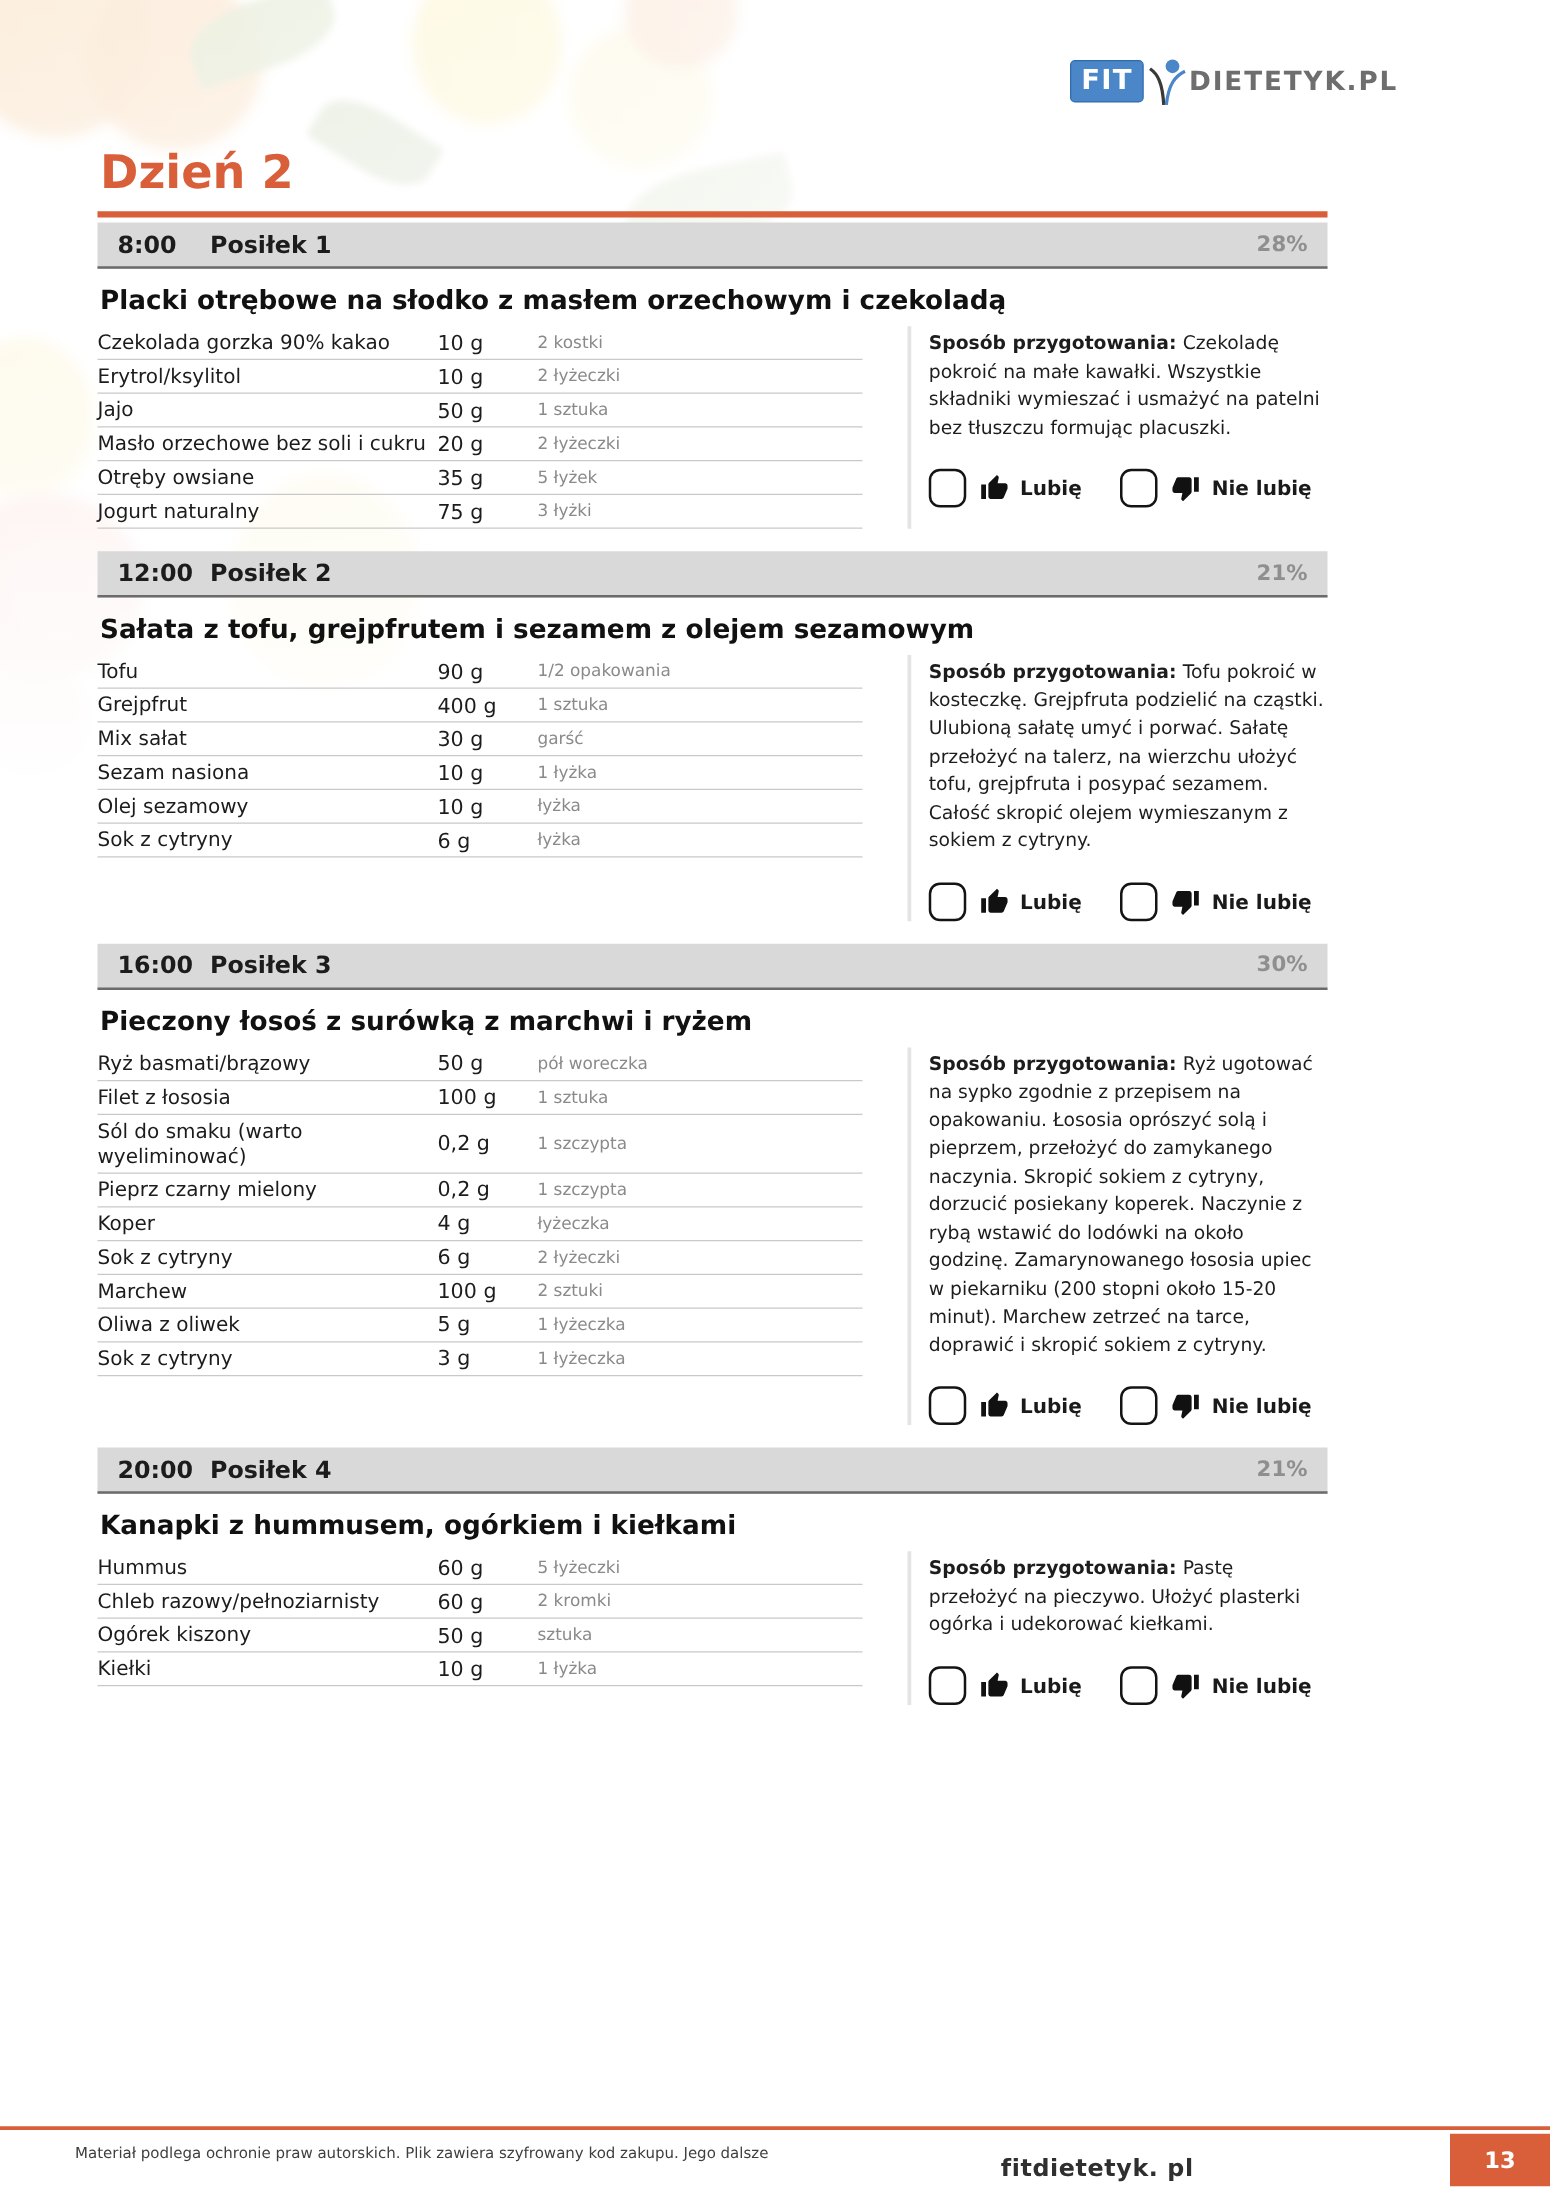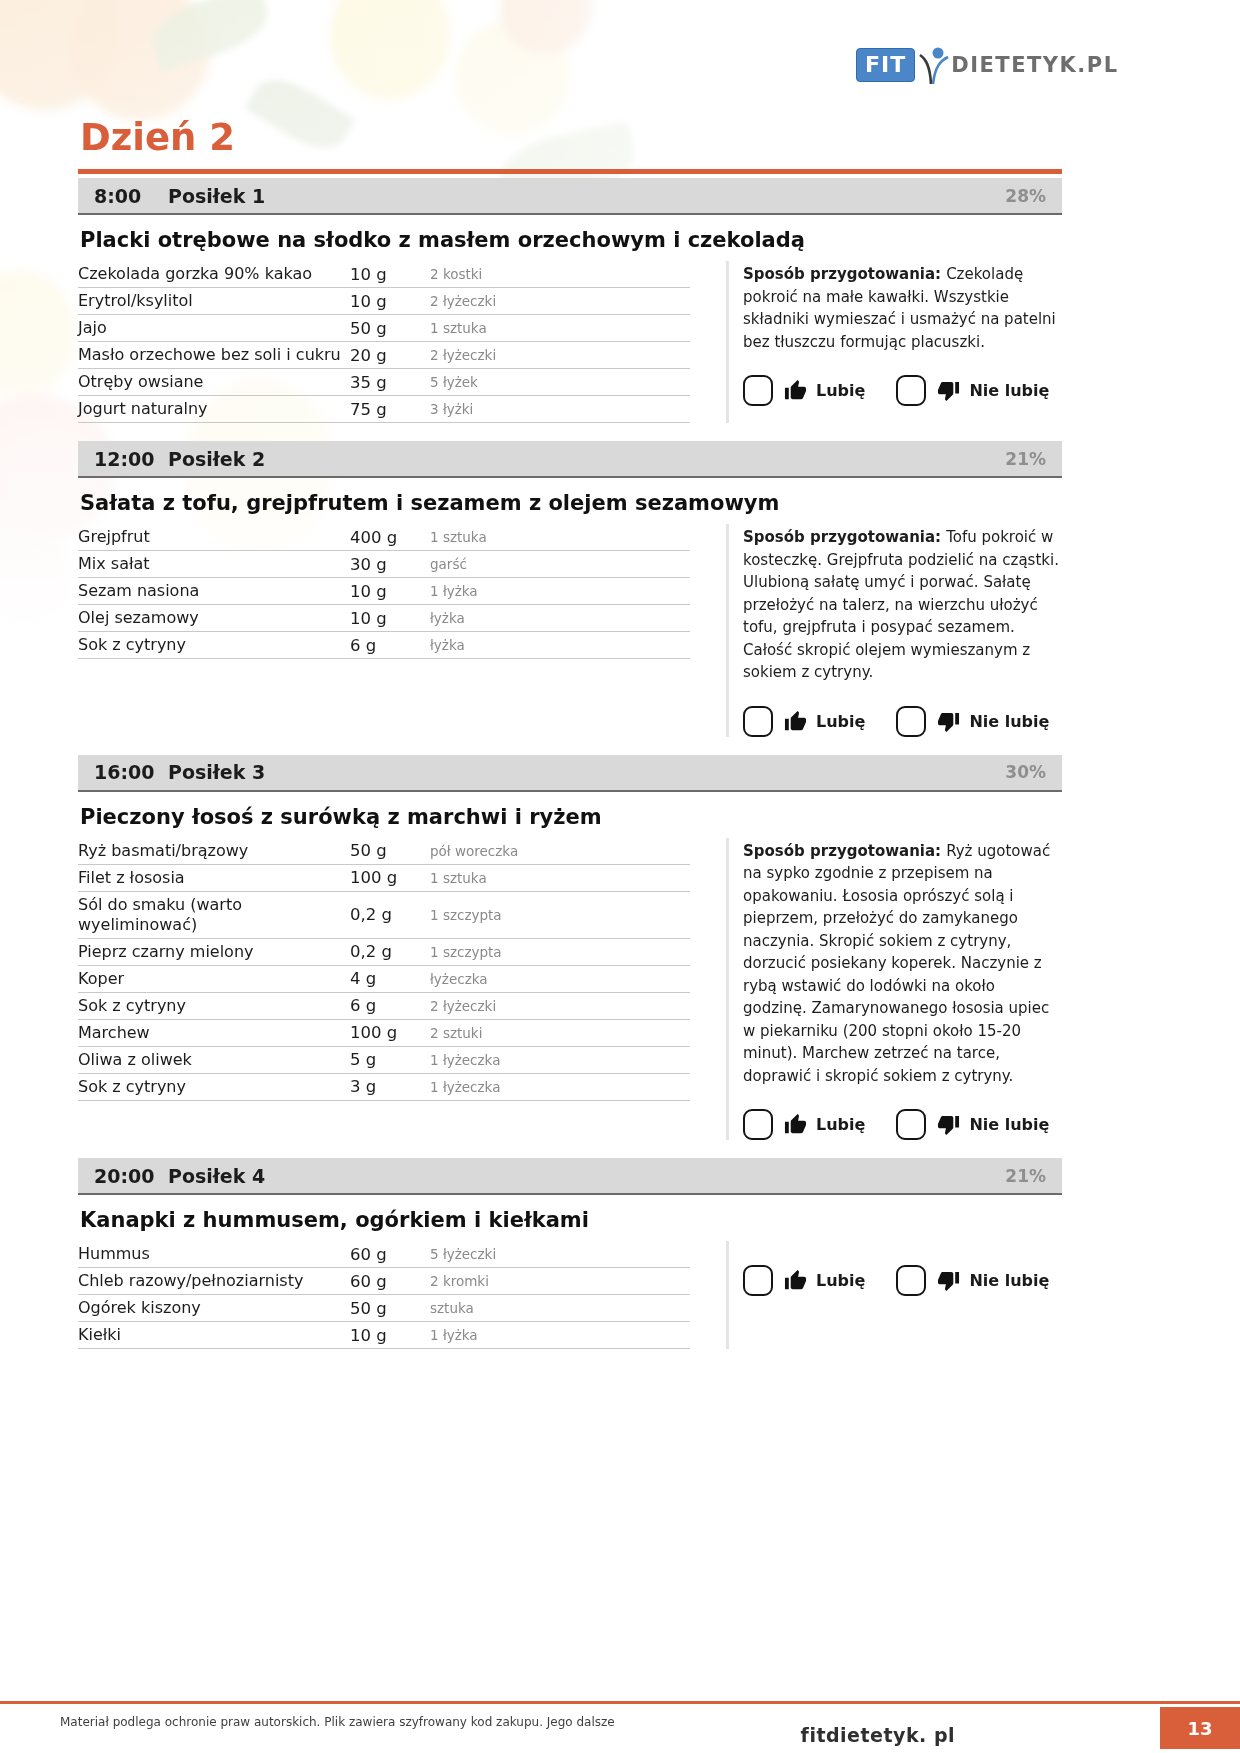--- a/index.html
+++ b/index.html
@@ -166,20 +166,25 @@
   <section class="meal">
     <div class="meal-bar">
       <span class="meal-time">12:00</span>
       <span class="meal-label">Posiłek 2</span>
       <span class="meal-percent">21%</span>
     </div>
     <div class="meal-title">Sałata z tofu, grejpfrutem i sezamem z olejem sezamowym</div>
     <div class="meal-body">
       <div class="ingredients">
         <div class="row">
+          <span class="ing-name">Tofu</span>
+          <span class="ing-amt">90 g</span>
+          <span class="ing-portion">1/2 opakowania</span>
+        </div>
+        <div class="row">
           <span class="ing-name">Grejpfrut</span>
           <span class="ing-amt">400 g</span>
           <span class="ing-portion">1 sztuka</span>
         </div>
         <div class="row">
           <span class="ing-name">Mix sałat</span>
           <span class="ing-amt">30 g</span>
           <span class="ing-portion">garść</span>
         </div>
         <div class="row">
@@ -328,20 +333,23 @@
           <span class="ing-portion">sztuka</span>
         </div>
         <div class="row">
           <span class="ing-name">Kiełki</span>
           <span class="ing-amt">10 g</span>
           <span class="ing-portion">1 łyżka</span>
         </div>
       </div>
       <div class="v-divider"></div>
       <div class="prep">
+        <div class="prep-text">
+          <span class="prep-label">Sposób przygotowania:</span><span>Pastę przełożyć na pieczywo. Ułożyć plasterki ogórka i udekorować kiełkami.</span>
+        </div>
         <div class="like-row">
           <label class="like-group">
             <span class="checkbox"></span>
             <svg class="thumb" width="23" height="23" viewBox="0 0 24 24">
                 <path fill="#111" d="M1 21h4V9H1v12zM23 10c0-1.1-.9-2-2-2h-6.31l.95-4.57.03-.32c0-.41-.17-.79-.44-1.06L14.17 1 7.59 7.59C7.22 7.95 7 8.45 7 9v10c0 1.1.9 2 2 2h9c.83 0 1.54-.5 1.84-1.22l3.02-7.05c.09-.23.14-.47.14-.73v-2z"></path>
               </svg>
             <span class="like-label">Lubię</span>
           </label>
           <label class="like-group">
             <span class="checkbox"></span>

